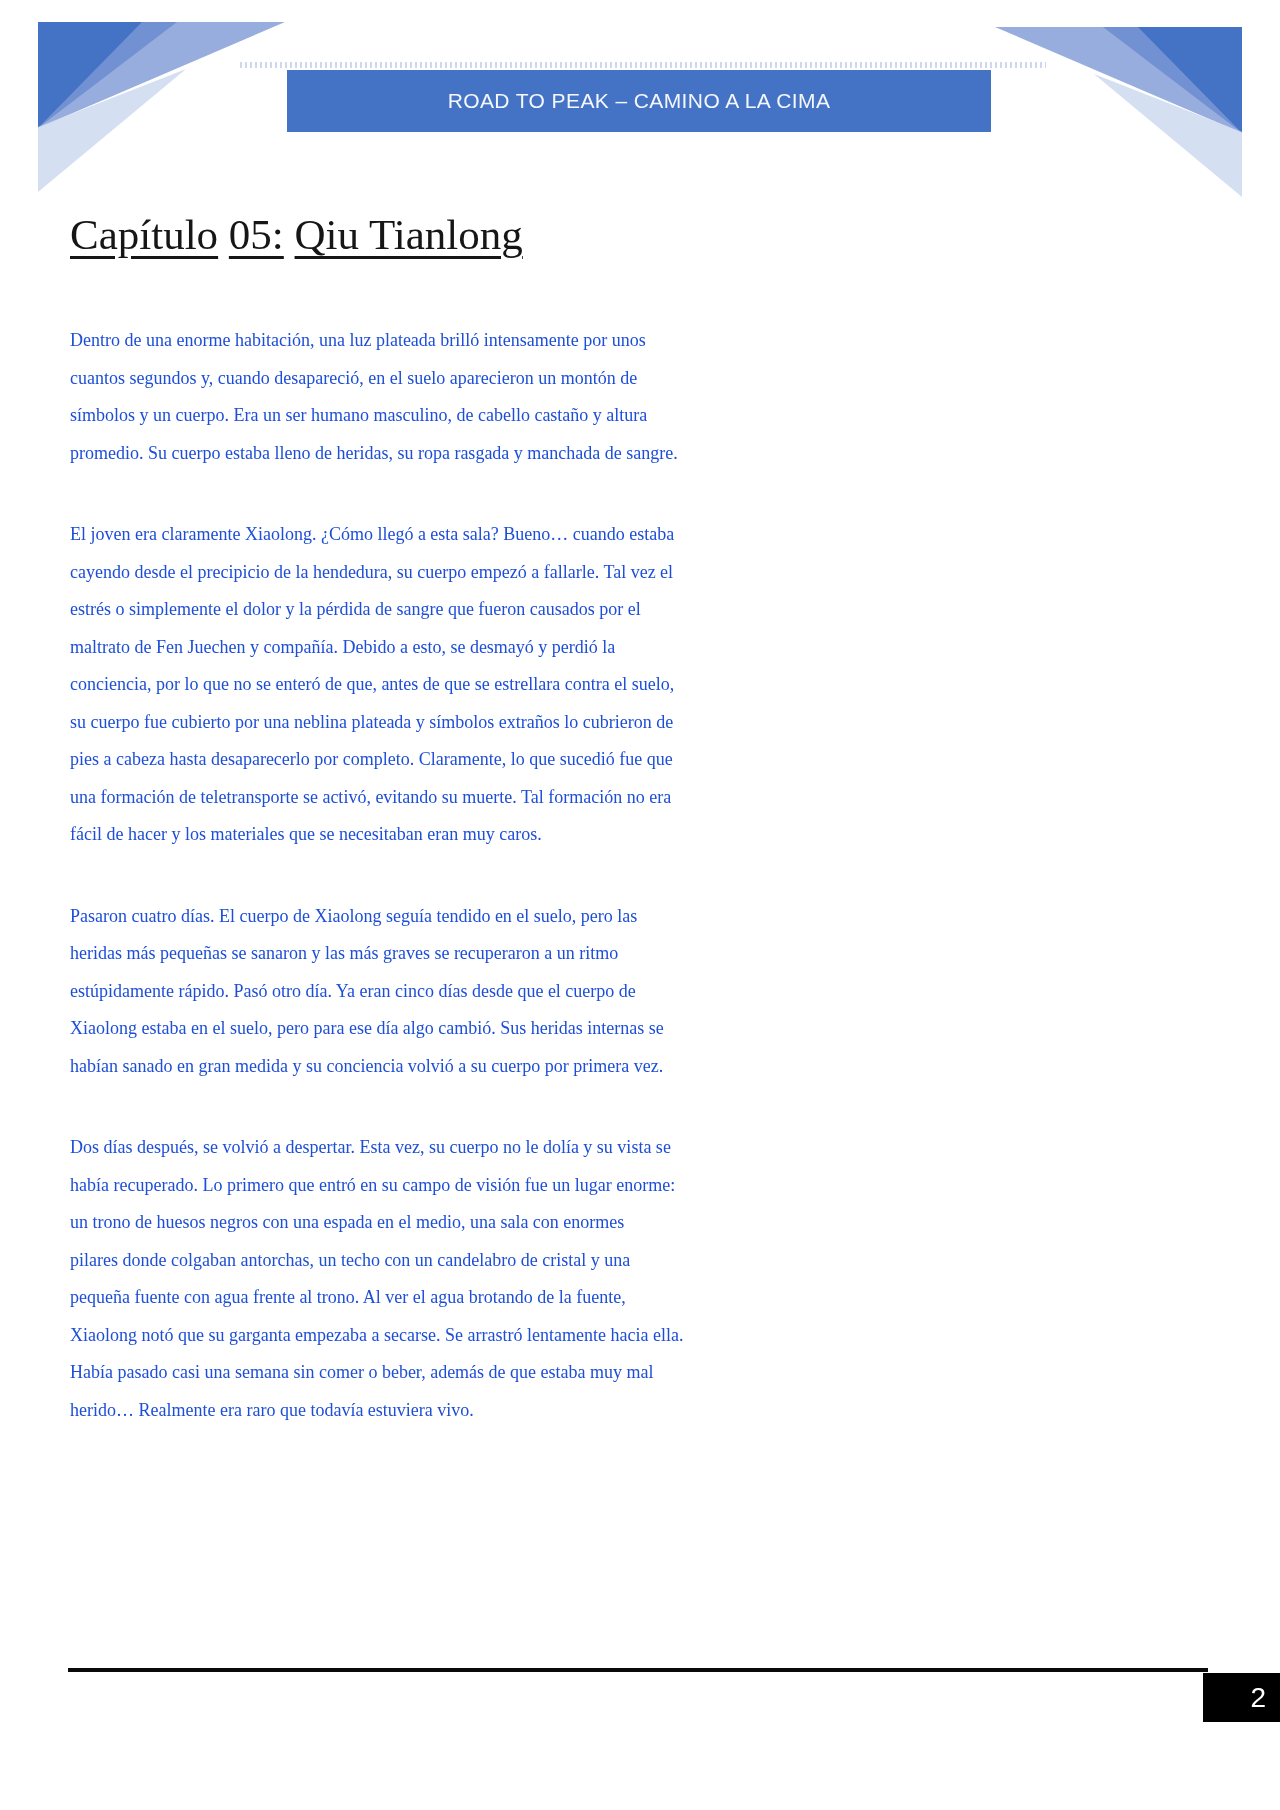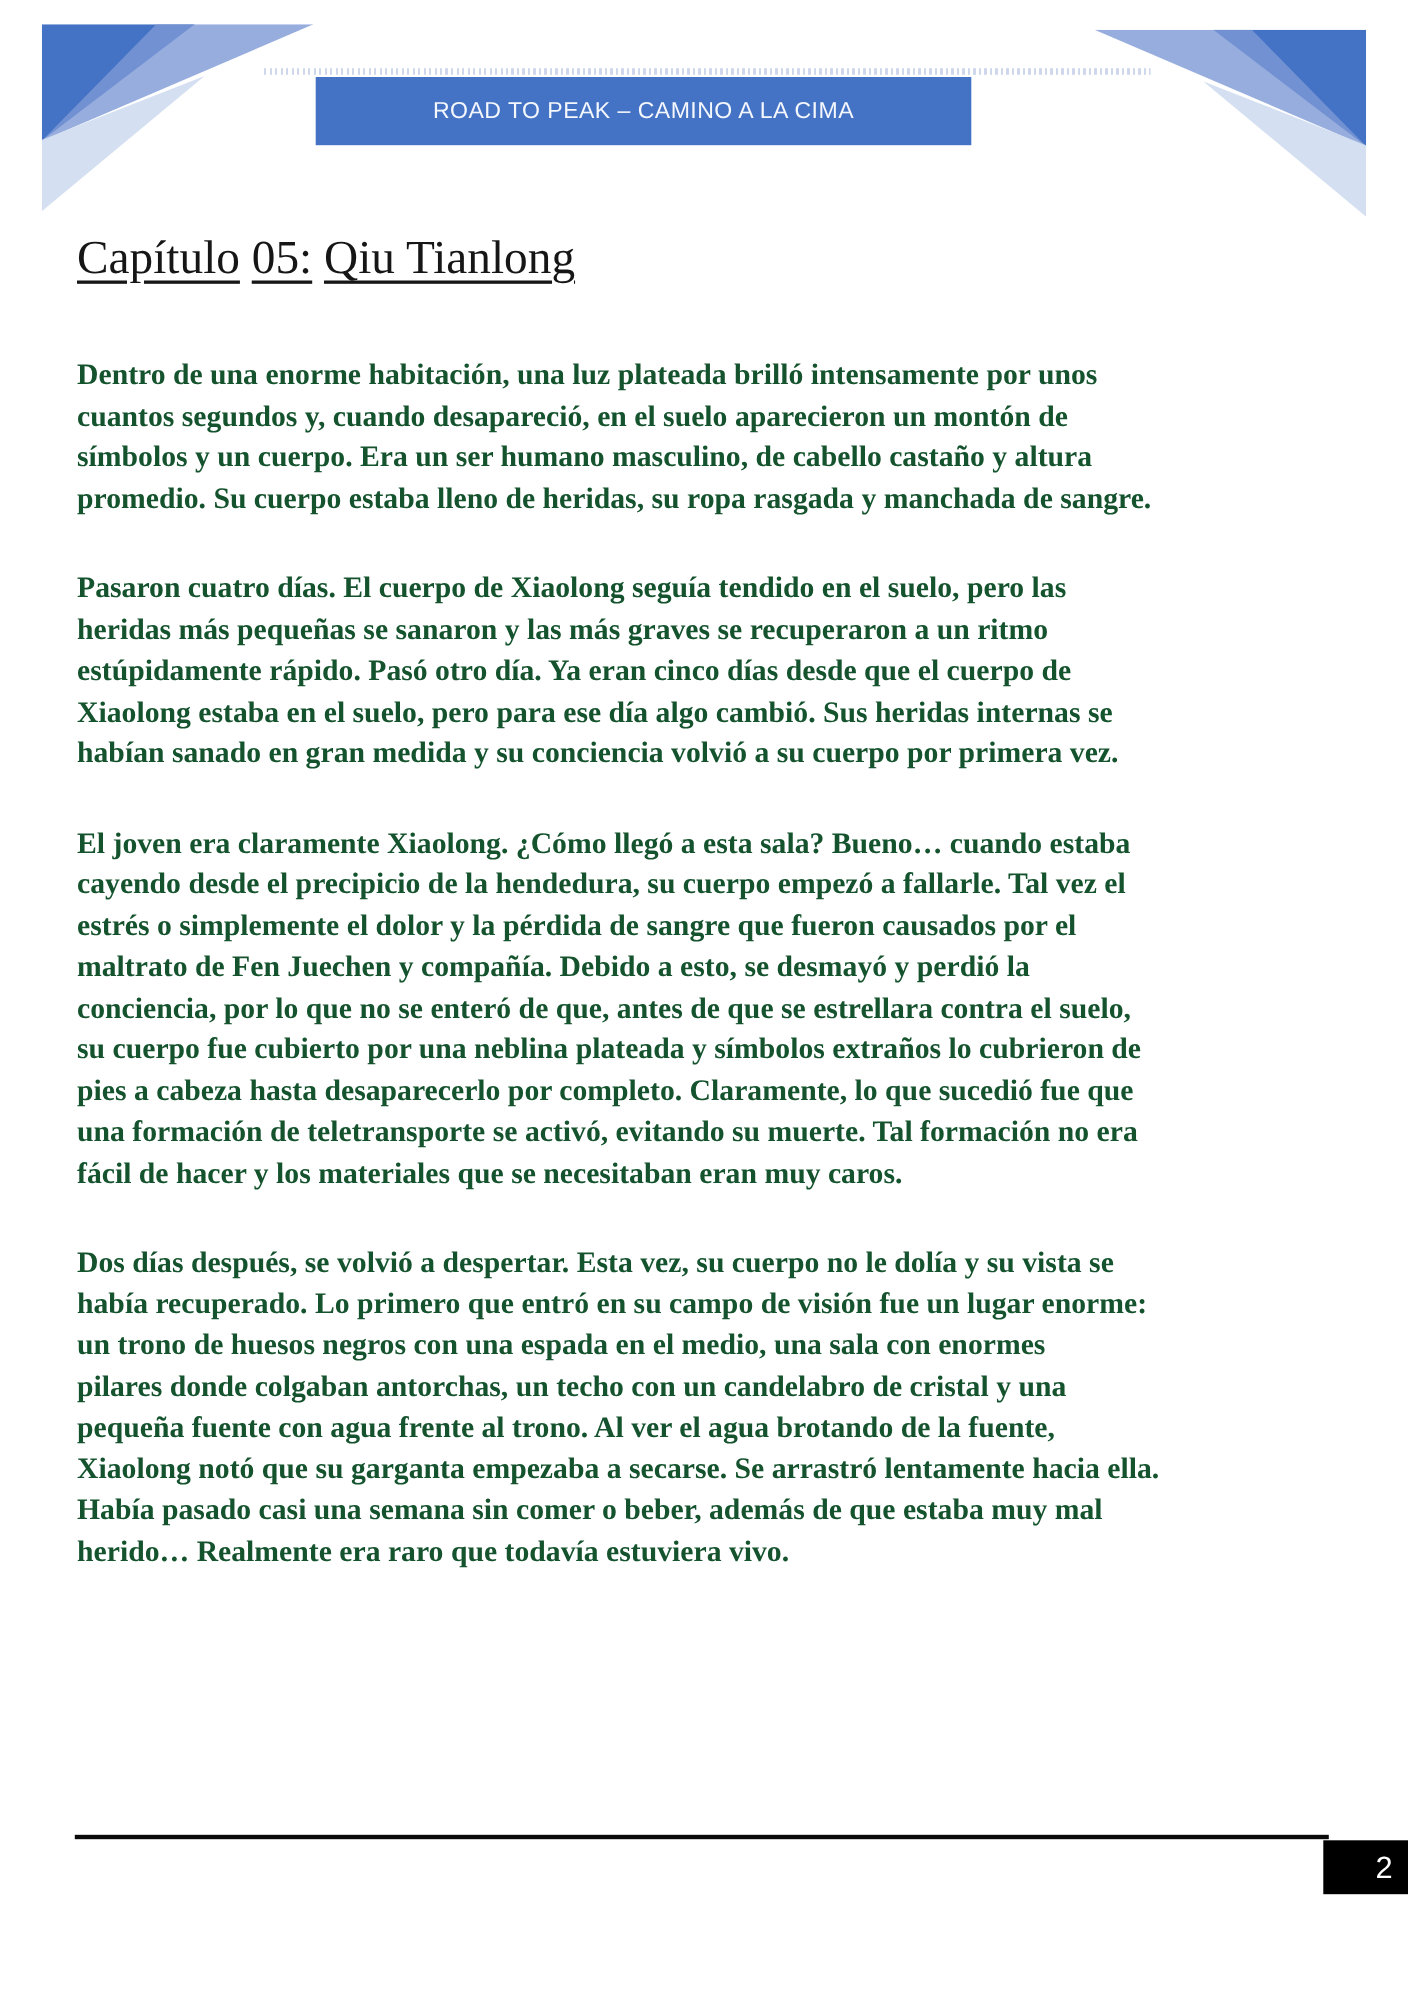--- a/index.html
+++ b/index.html
@@ -28,21 +28,21 @@
     width: 806px; height: 6px;
     background: repeating-linear-gradient(90deg,
       #c9d3e9 0px, #c9d3e9 2px, transparent 2px, transparent 5px);
     opacity: 0.9;
   }
 
   
   .banner {
     position: absolute;
     left: 287px; top: 70px;
-    width: 596px; height: 62px;
+    width: 704px; height: 62px;
     background: #4472C4;
     display: flex;
     align-items: center;
     justify-content: center;
   }
   .banner-title {
     font-family: "Liberation Sans", sans-serif;
     font-size: 21px;
     letter-spacing: 0.4px;
     color: #F4F7FC;
@@ -66,25 +66,24 @@
   }
 
   
   .content {
     position: absolute;
     left: 70px; top: 322px;
     width: 1145px;
   }
   .content p {
     margin: 0 0 44px 0;
-    font-size: 27px;
+    font-size: 18px;
     line-height: 37.5px;
-    color: #14532d;
+    color: #1d4ed8;
     white-space: pre-line;
-    font-weight: bold;
   }
 
   
   .footer-rule {
     position: absolute;
     left: 68px; top: 1668px;
     width: 1140px; height: 4px;
     background: #0a0a0a;
   }
   .page-number-badge {
@@ -125,34 +124,34 @@
   <span class="banner-title">ROAD TO PEAK – CAMINO A LA CIMA</span>
 </div>
 
 <h1 class="chapter-title"><span class="u">Capítulo</span> <span class="u">05:</span> <span class="u">Qiu Tianlong</span></h1>
 
 <div class="content">
   <p>Dentro de una enorme habitación, una luz plateada brilló intensamente por unos
 cuantos segundos y, cuando desapareció, en el suelo aparecieron un montón de
 símbolos y un cuerpo. Era un ser humano masculino, de cabello castaño y altura
 promedio. Su cuerpo estaba lleno de heridas, su ropa rasgada y manchada de sangre.</p>
-  <p>Pasaron cuatro días. El cuerpo de Xiaolong seguía tendido en el suelo, pero las
-heridas más pequeñas se sanaron y las más graves se recuperaron a un ritmo
-estúpidamente rápido. Pasó otro día. Ya eran cinco días desde que el cuerpo de
-Xiaolong estaba en el suelo, pero para ese día algo cambió. Sus heridas internas se
-habían sanado en gran medida y su conciencia volvió a su cuerpo por primera vez.</p>
   <p>El joven era claramente Xiaolong. ¿Cómo llegó a esta sala? Bueno… cuando estaba
 cayendo desde el precipicio de la hendedura, su cuerpo empezó a fallarle. Tal vez el
 estrés o simplemente el dolor y la pérdida de sangre que fueron causados por el
 maltrato de Fen Juechen y compañía. Debido a esto, se desmayó y perdió la
 conciencia, por lo que no se enteró de que, antes de que se estrellara contra el suelo,
 su cuerpo fue cubierto por una neblina plateada y símbolos extraños lo cubrieron de
 pies a cabeza hasta desaparecerlo por completo. Claramente, lo que sucedió fue que
 una formación de teletransporte se activó, evitando su muerte. Tal formación no era
 fácil de hacer y los materiales que se necesitaban eran muy caros.</p>
+  <p>Pasaron cuatro días. El cuerpo de Xiaolong seguía tendido en el suelo, pero las
+heridas más pequeñas se sanaron y las más graves se recuperaron a un ritmo
+estúpidamente rápido. Pasó otro día. Ya eran cinco días desde que el cuerpo de
+Xiaolong estaba en el suelo, pero para ese día algo cambió. Sus heridas internas se
+habían sanado en gran medida y su conciencia volvió a su cuerpo por primera vez.</p>
   <p>Dos días después, se volvió a despertar. Esta vez, su cuerpo no le dolía y su vista se
 había recuperado. Lo primero que entró en su campo de visión fue un lugar enorme:
 un trono de huesos negros con una espada en el medio, una sala con enormes
 pilares donde colgaban antorchas, un techo con un candelabro de cristal y una
 pequeña fuente con agua frente al trono. Al ver el agua brotando de la fuente,
 Xiaolong notó que su garganta empezaba a secarse. Se arrastró lentamente hacia ella.
 Había pasado casi una semana sin comer o beber, además de que estaba muy mal
 herido… Realmente era raro que todavía estuviera vivo.</p>
 </div>
 

